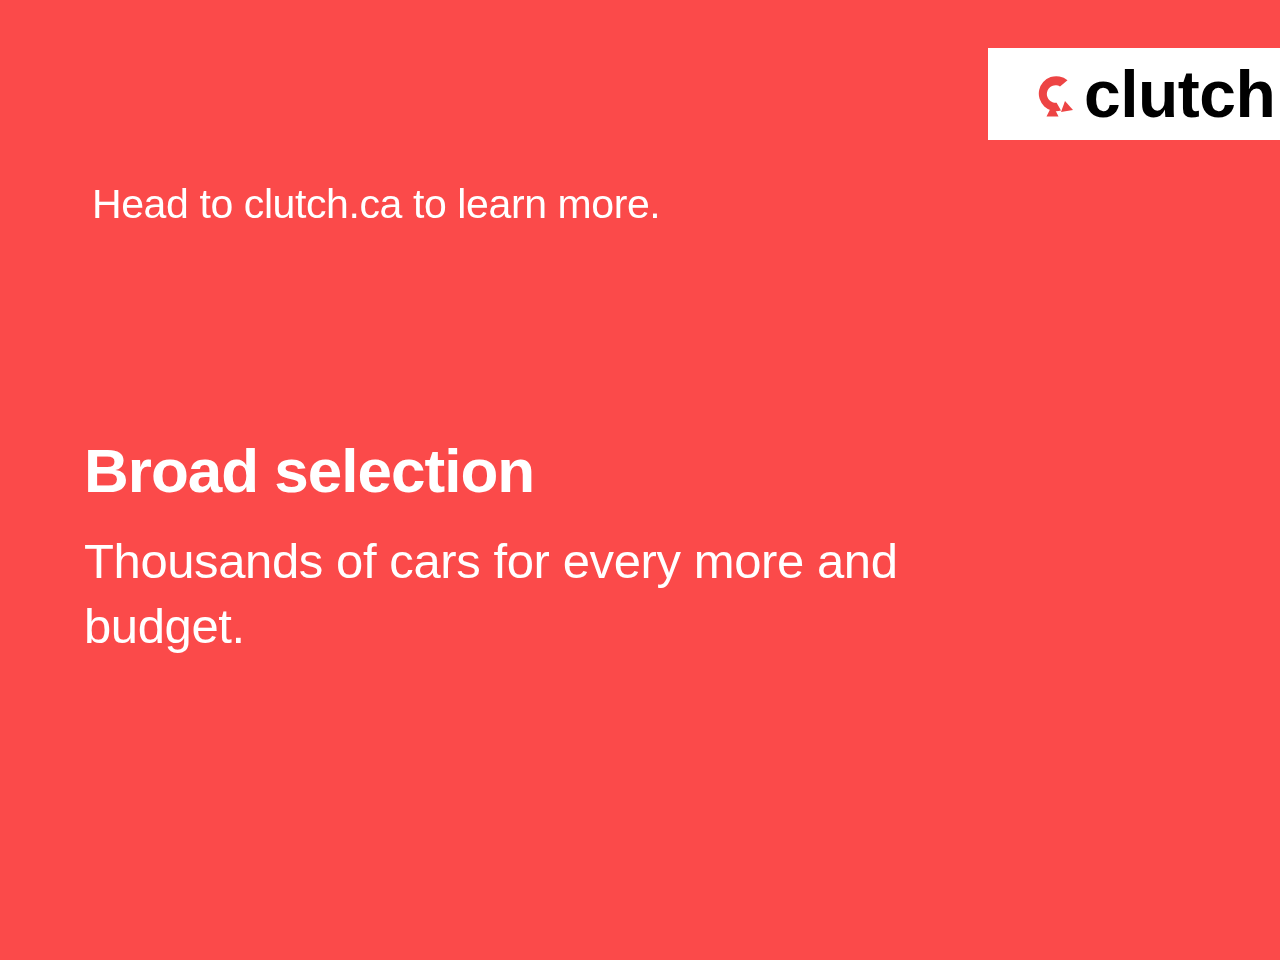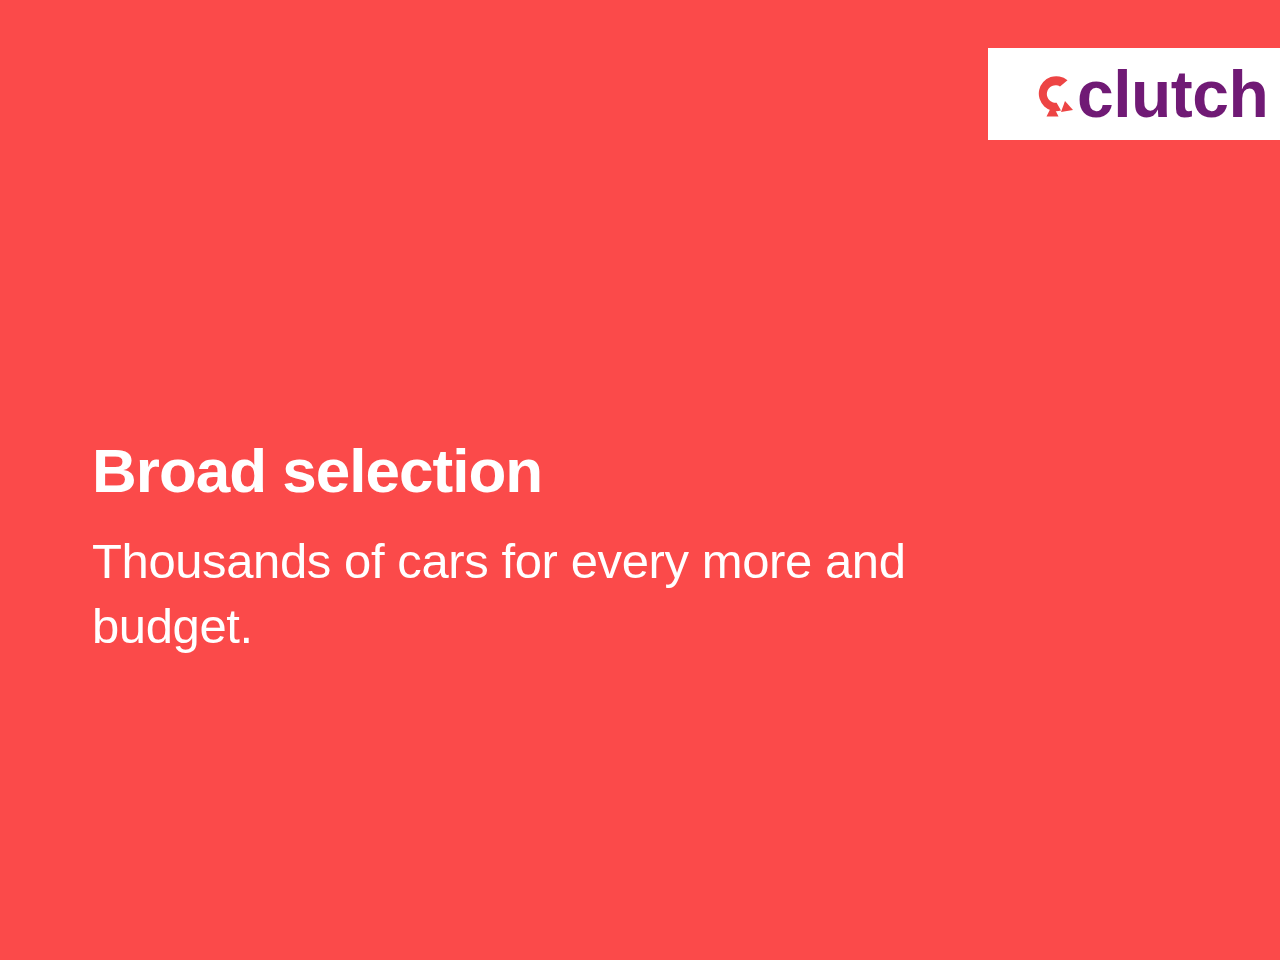--- a/index.html
+++ b/index.html
@@ -48,43 +48,44 @@
     height: 50px;
     flex: 0 0 auto;
     margin-right: 2px;
   }
 
   .logo-wordmark {
     font-family: "Liberation Sans", sans-serif;
     font-size: 66px;
     font-weight: 700;
     letter-spacing: -0.5px;
-    color: #701a75;
+    color: #000000;
     line-height: 1;
     white-space: nowrap;
     display: block;
+    margin-left: 7px;
   }
 
   
   .kicker {
     position: absolute;
     left: 92px;
     top: 180px;
     font-size: 41px;
     font-weight: 500;
     color: #FFFFFF;
     letter-spacing: -0.4px;
     line-height: 1.2;
     white-space: nowrap;
   }
 
   
   .content-block {
     position: absolute;
-    left: 92px;
+    left: 84px;
     top: 438px;
     width: 1000px;
   }
 
   .headline {
     font-size: 62px;
     font-weight: 700;
     color: #FFFFFF;
     letter-spacing: -1px;
     line-height: 1.05;
@@ -116,19 +117,20 @@
                  L 28.6 33.8
                  A 8.8 8.8 0 1 1 32.0 17.4 Z" fill="#ED4444"></path>
 
         <path d="M24.5 35.5 L 30.5 47.5 L 18.5 47.5 Z" fill="#ED4444"></path>
         <path d="M37.0 32.0 L 45.0 41.0 L 33.0 43.0 Z" fill="#ED4444"></path>
       </svg>
       <span class="logo-wordmark">clutch</span>
     </div>
   </div>
 
+  <div class="kicker">Head to clutch.ca to learn more.</div>
 
   <div class="content-block">
     <h1 class="headline">Broad selection</h1>
     <p class="subcopy">Thousands of cars for every more and budget.</p>
   </div>
 
 </div>
 
 </body></html>

